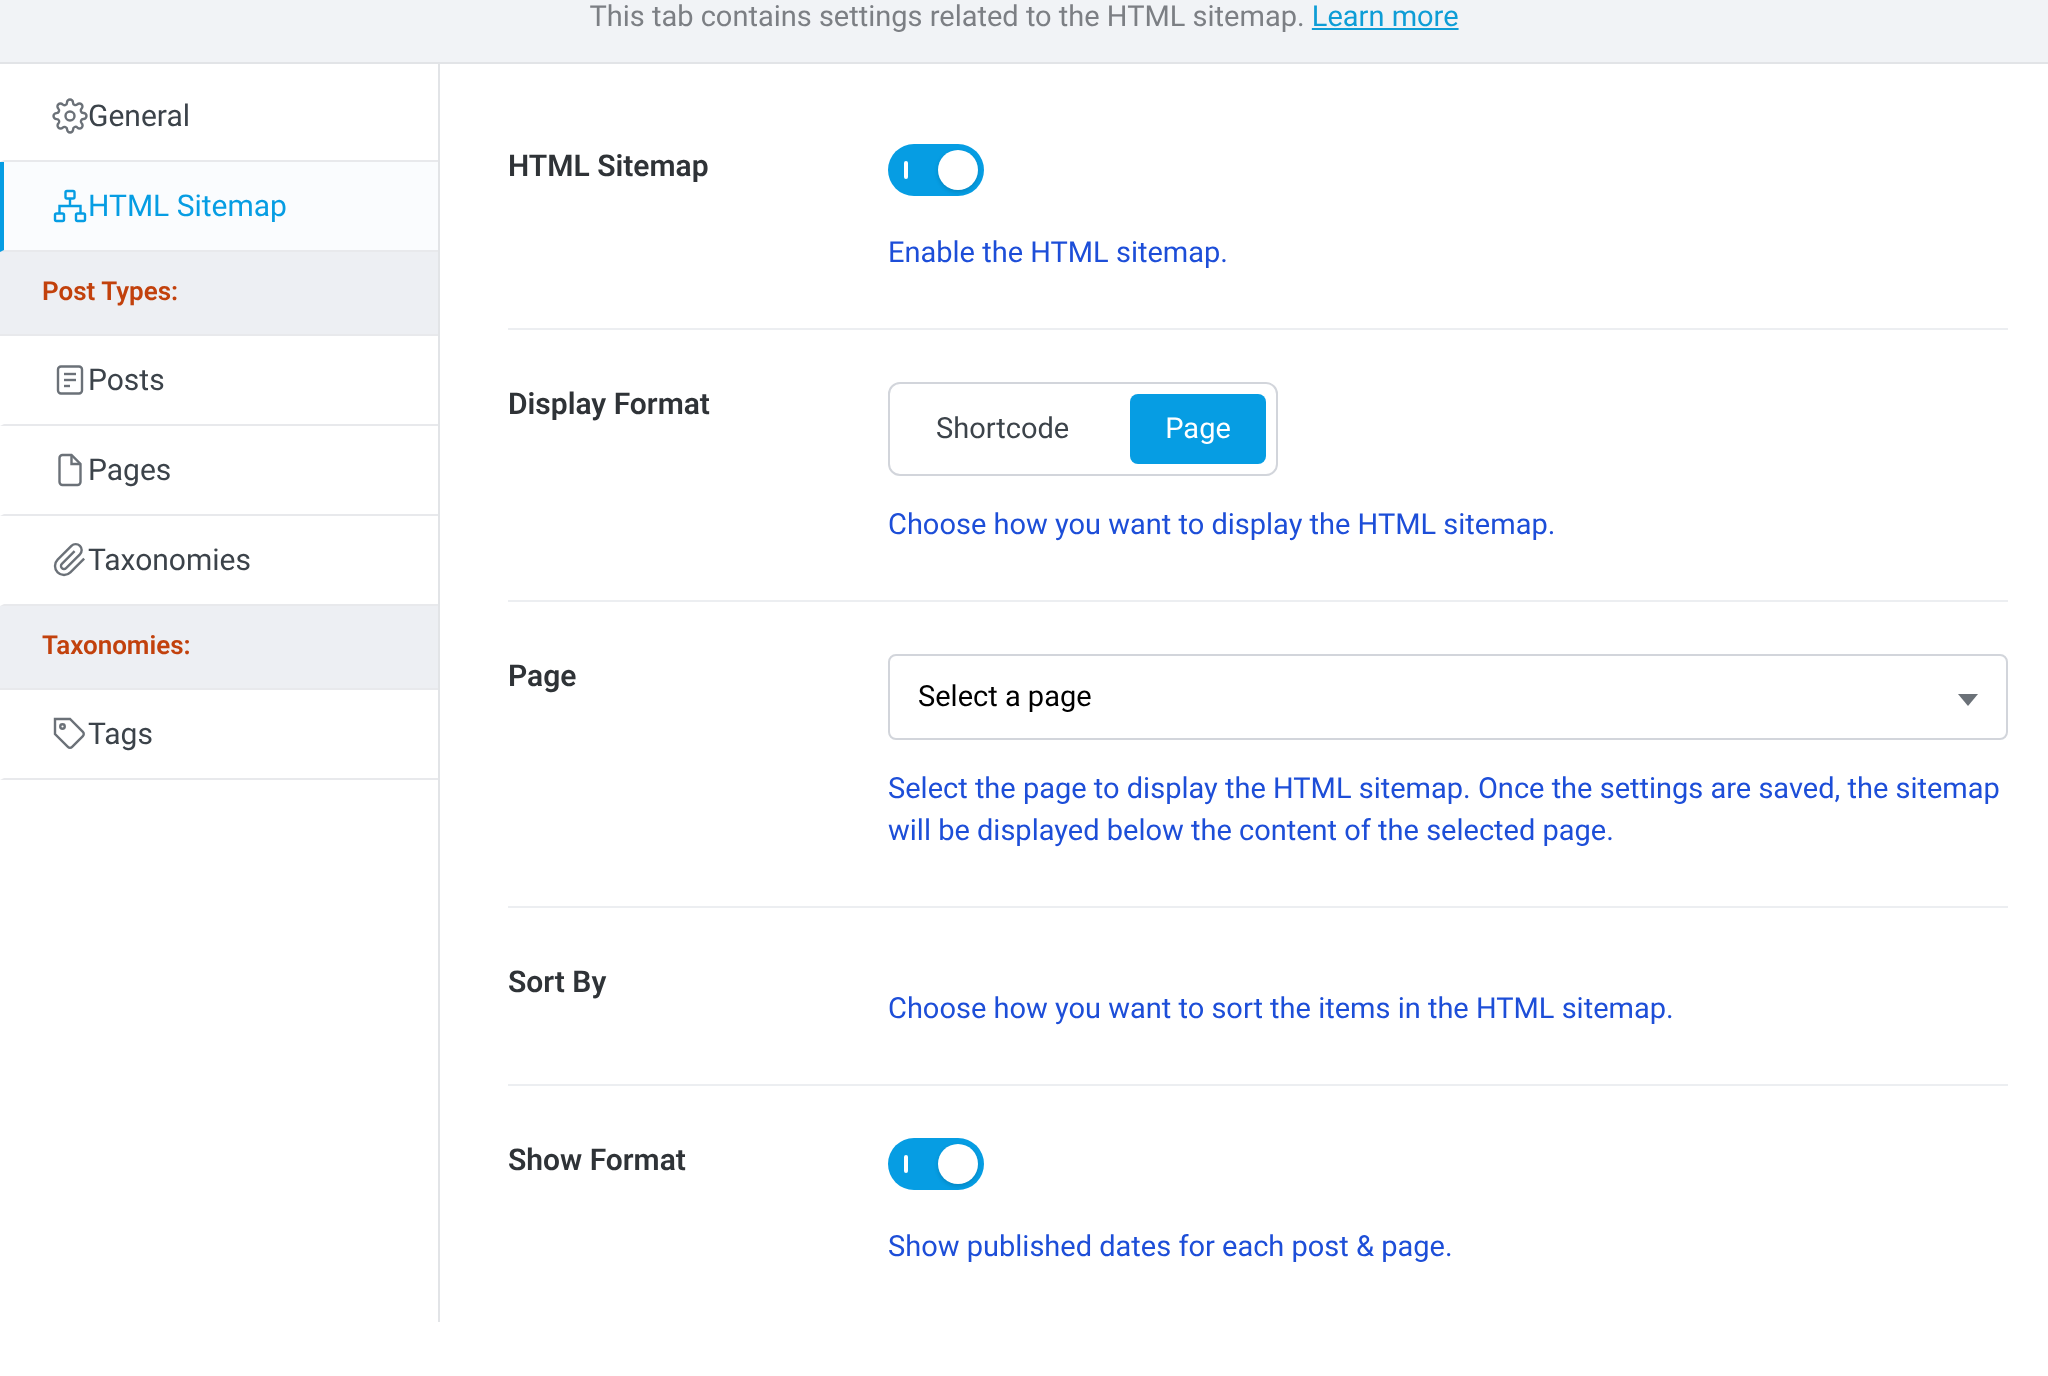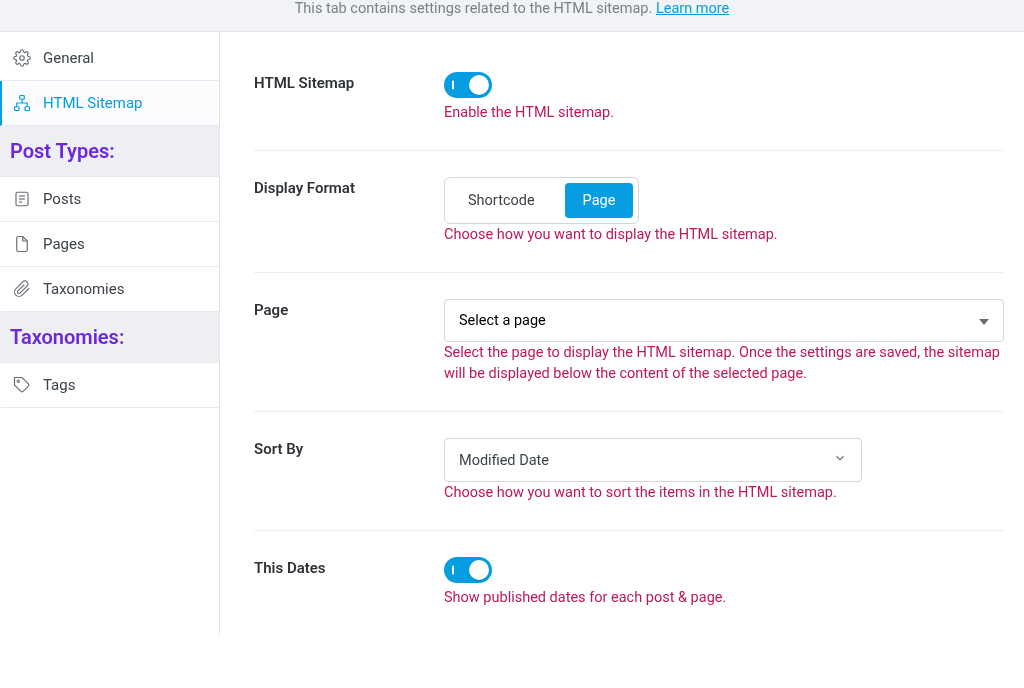--- a/index.html
+++ b/index.html
@@ -30,40 +30,39 @@
 .sidebar {
   width: 220px;
   min-width: 220px;
   border-right: 1px solid #e2e4e7;
   background: #fff;
   padding-top: 4px;
 }
 .sidebar .nav-item {
   display: flex;
   align-items: center;
-  gap: 12px;
-  padding: 13px 11px;
+  padding: 13px 24px;
   font-size: 15px;
   color: #3c434a;
   border-bottom: 1px solid #e8e9ec;
   border-left: 2px solid transparent;
   cursor: pointer;
   background: #fff;
 }
 .sidebar .nav-item.active {
   color: #069de3;
   border-left: 2px solid #069de3;
   background: #fafcfe;
 }
 .sidebar .section-header {
   background: #edeff3;
-  color: #6d28d9;
+  color: #c2410c;
   font-weight: 600;
-  font-size: 20px;
-  padding: 13px 10px;
+  font-size: 13px;
+  padding: 13px 21px;
   border-bottom: 1px solid #e8e9ec;
 }
 .sidebar .icon { display: inline-flex; width: 18px; height: 18px; color: #6b7178; }
 .sidebar .nav-item.active .icon { color: #069de3; }
 
 .main {
   flex: 1;
   padding: 34px 28px 0 34px;
   background: #fff;
 }
@@ -76,21 +75,21 @@
 .field-row.last { border-bottom: none; }
 .field-label {
   width: 190px;
   min-width: 190px;
   font-weight: 600;
   color: #2f3337;
   font-size: 15px;
   padding-top: 2px;
 }
 .field-body { flex: 1; }
-.field-desc { color: #be185d; font-size: 14.5px; line-height: 1.5; }
+.field-desc { color: #1d4ed8; font-size: 14.5px; margin-top: 14px; line-height: 1.5; }
 
 .toggle {
   width: 48px; height: 26px; border-radius: 13px;
   background: #069de3; position: relative; cursor: pointer;
   display: inline-block;
 }
 .toggle::before {
   content: ""; position: absolute; left: 8px; top: 50%;
   transform: translateY(-50%); width: 2px; height: 9px;
   background: #fff; border-radius: 1px;
@@ -250,34 +249,26 @@
                 </svg>
             </span>
           </div>
           <div class="field-desc">Select the page to display the HTML sitemap. Once the settings are saved, the sitemap will be displayed below the content of the selected page.</div>
         </div>
       </div>
 
       <div class="field-row">
         <div class="field-label">Sort By</div>
         <div class="field-body">
-          <div class="select small">
-            <span>Modified Date</span>
-            <span class="chevron">
-              <svg width="14" height="14" viewBox="0 0 24 24" fill="none" stroke="currentColor" stroke-width="2">
-                  <polyline points="6 9 12 15 18 9"></polyline>
-                </svg>
-            </span>
-          </div>
           <div class="field-desc">Choose how you want to sort the items in the HTML sitemap.</div>
         </div>
       </div>
 
       <div class="field-row last">
-        <div class="field-label">This Dates</div>
+        <div class="field-label">Show Format</div>
         <div class="field-body">
           <div class="toggle"></div>
           <div class="field-desc">Show published dates for each post &amp; page.</div>
         </div>
       </div>
 
     </div>
 
   </div>
 

